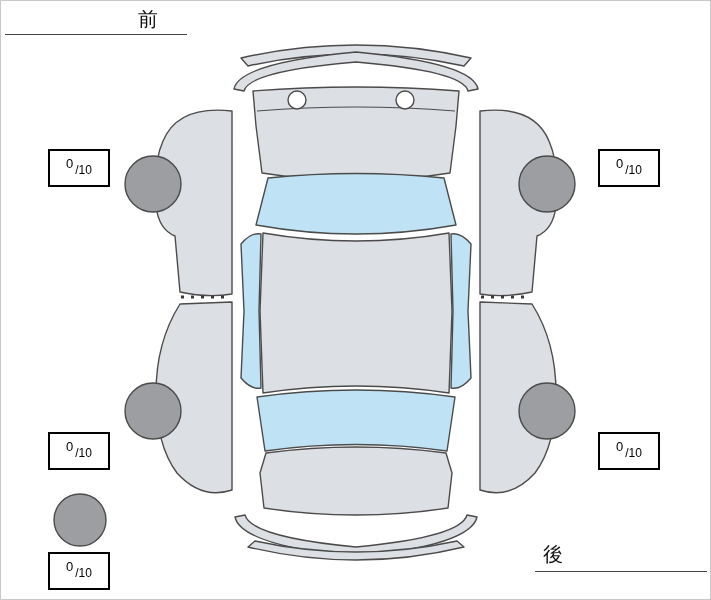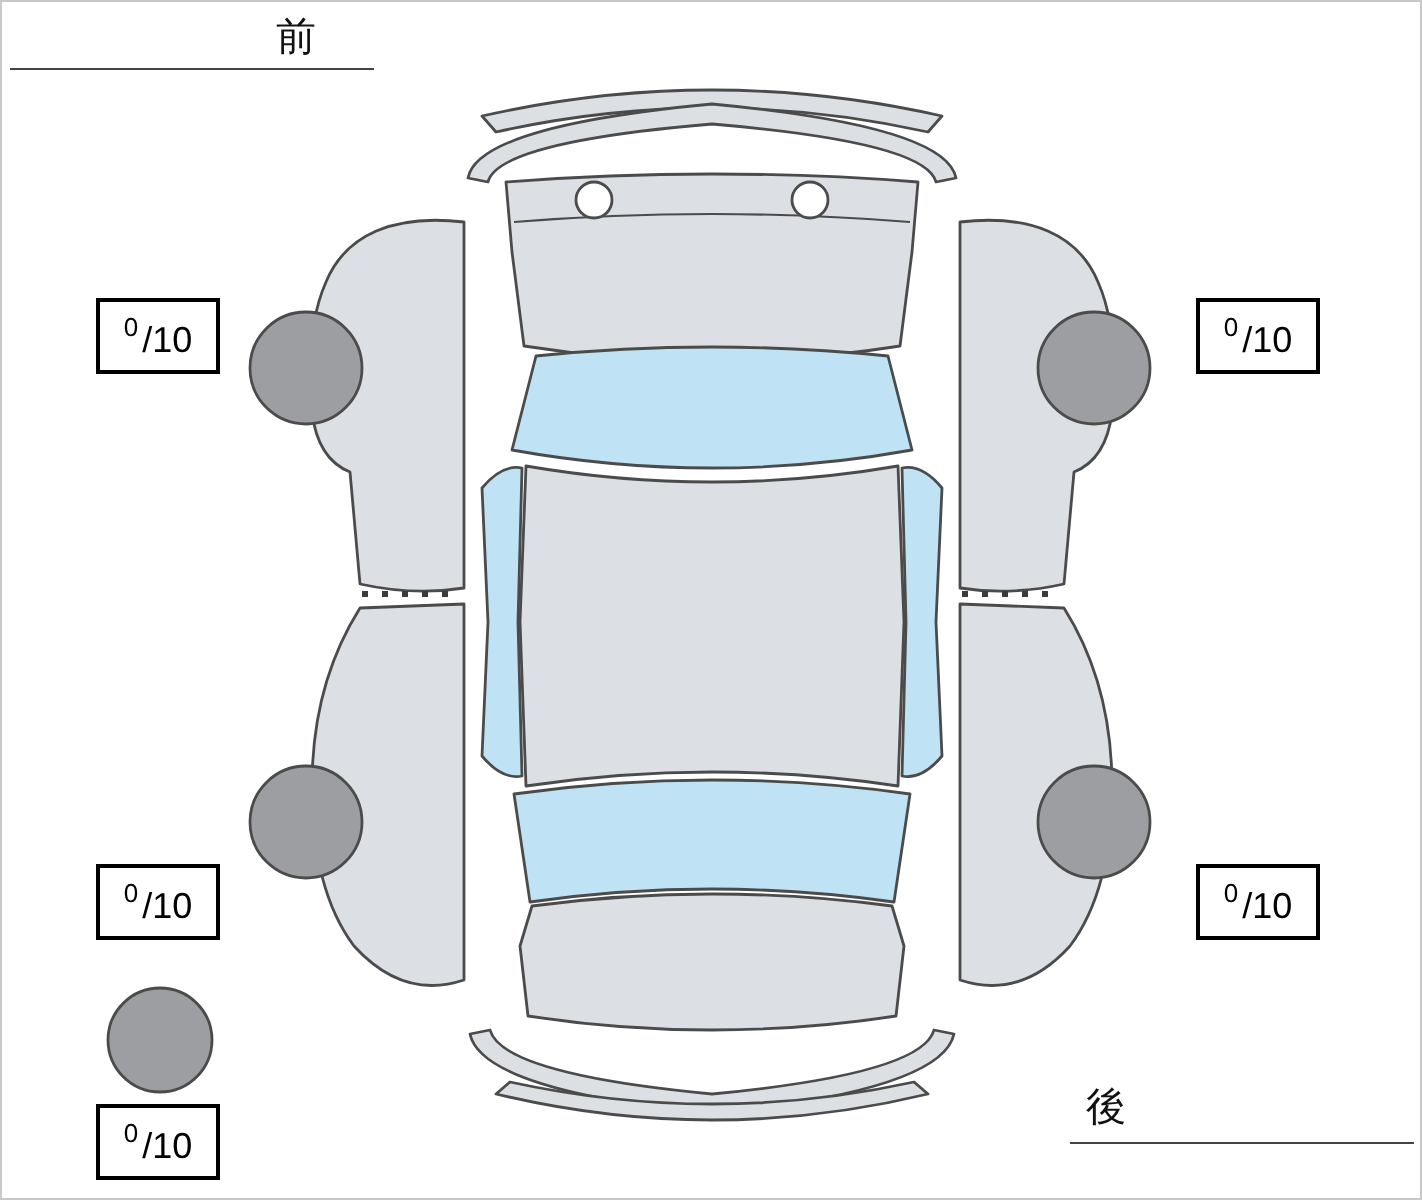--- a/index.html
+++ b/index.html
@@ -38,21 +38,21 @@
     display:flex;
     align-items:center;
     justify-content:center;
     color:#000;
   }
   .score-box .v{
     font-size:13px;
     margin:0 2px 10px 0;
   }
   .score-box .m{
-    font-size:18px;
+    font-size:12px;
     margin-top:4px;
   }
 </style>
 </head>
 <body>
 
 <div class="canvas">
 
   <div class="label front">前</div>
   <div class="rule front-rule"></div>

